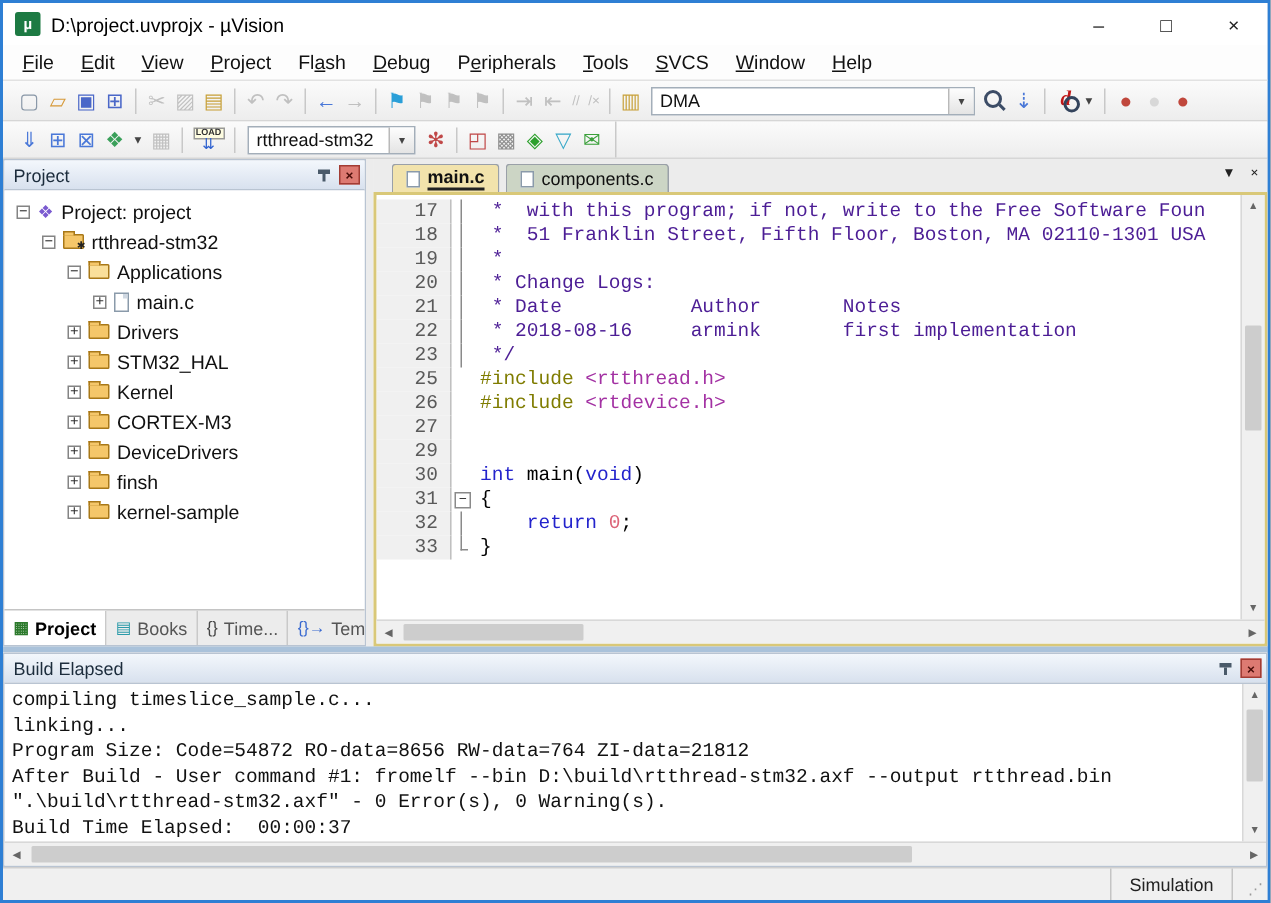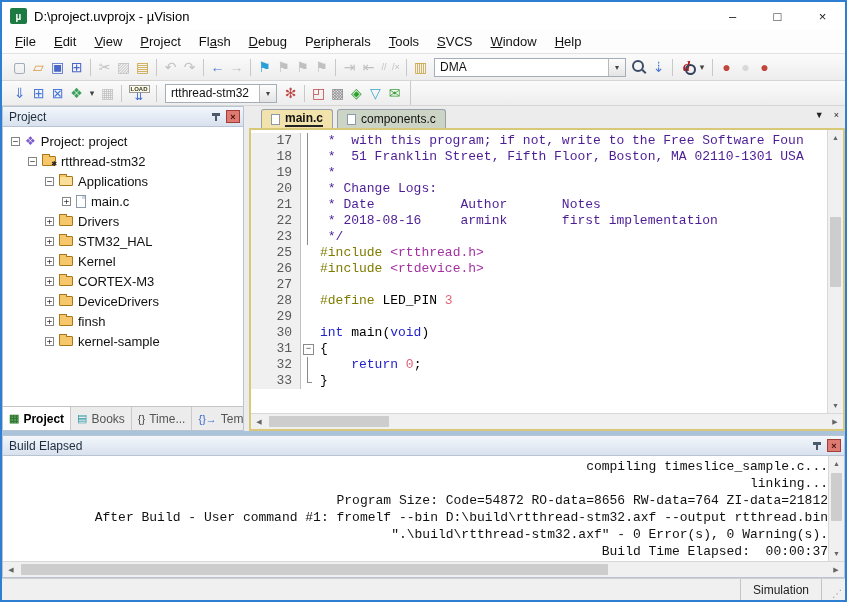--- a/index.html
+++ b/index.html
@@ -106,21 +106,21 @@
   .sthumb { position:absolute; left:2px; right:2px; background:#cdcdcd; border-radius:1px; }
   .hscroll { height:16px; background:#f0f0f0; border-top:1px solid #d8d8d8; display:flex; align-items:center; flex:0 0 auto; }
   .harrow { width:16px; text-align:center; font-size:7px; color:#666; }
   .htrack { flex:1; height:100%; position:relative; }
   .hthumb { position:absolute; top:2px; bottom:2px; background:#cdcdcd; border-radius:1px; }
   
   .hsplit { height:4px; background:#aac2da; flex:0 0 auto; }
   .bout { height:143px; flex:0 0 auto; display:flex; flex-direction:column; border:1px solid #b9c4d2; background:#fff; }
   .bwrap { flex:1; display:flex; min-height:0; }
   .blines { flex:1; overflow:hidden; padding:3px 0 0 5px; font-family:"Liberation Mono","DejaVu Sans Mono",monospace; font-size:13px; }
-  .bl { height:17px; white-space:pre;text-align:right; }
+  .bl { height:17px; white-space:pre; }
   
   .status { height:22px; background:#f0f0f0; border-top:1px solid #cfcfcf; display:flex; align-items:stretch; font-size:12px; flex:0 0 auto; }
   .scell-fill { flex:1; }
   .scell { border-left:1px solid #c4c4c4; display:flex; align-items:center; padding:0 12px; color:#222; }
   .grip { width:24px; border-left:1px solid #c4c4c4; display:flex; align-items:flex-end; justify-content:flex-end; color:#9a9a9a; font-size:10px; padding:0 3px 1px 0; }
 </style>
 </head>
 <body>
 
 <div class="win">
@@ -169,21 +169,21 @@
       <span class="tbico dis">⚑</span>
       <span class="tbico dis">⚑</span>
       <span class="tbico dis">⚑</span>
       <span class="tsep"></span>
       <span class="tbico dis">⇥</span>
       <span class="tbico dis">⇤</span>
       <span class="tbico dis small">//</span>
       <span class="tbico dis small">/×</span>
       <span class="tsep"></span>
       <span class="tbico" style="color: rgb(200, 162, 60);">▥</span>
-      <span class="combo" style="width: 192px;">
+      <span class="combo" style="width: 216px;">
         <span class="cval">DMA</span>
         <span class="cbtn">▾</span>
       </span>
       <span class="tbico mag"></span>
       <span class="tbico" style="color: rgb(74, 120, 216);">⇣</span>
       <span class="tsep"></span>
       <span class="tbico dmag">d</span>
       <span class="tbico small" style="color: rgb(68, 68, 68);">▾</span>
       <span class="tsep"></span>
       <span class="tbico" style="color: rgb(192, 71, 60);">●</span>
@@ -339,21 +339,20 @@
               <div class="cl"><span class="lnum">17</span><span class="fold fline"></span><span class="code"><span class="tk-c"> *  with this program; if not, write to the Free Software Foun</span></span></div>
               <div class="cl"><span class="lnum">18</span><span class="fold fline"></span><span class="code"><span class="tk-c"> *  51 Franklin Street, Fifth Floor, Boston, MA 02110-1301 USA</span></span></div>
               <div class="cl"><span class="lnum">19</span><span class="fold fline"></span><span class="code"><span class="tk-c"> *</span></span></div>
               <div class="cl"><span class="lnum">20</span><span class="fold fline"></span><span class="code"><span class="tk-c"> * Change Logs:</span></span></div>
               <div class="cl"><span class="lnum">21</span><span class="fold fline"></span><span class="code"><span class="tk-c"> * Date           Author       Notes</span></span></div>
               <div class="cl"><span class="lnum">22</span><span class="fold fline"></span><span class="code"><span class="tk-c"> * 2018-08-16     armink       first implementation</span></span></div>
               <div class="cl"><span class="lnum">23</span><span class="fold fline"></span><span class="code"><span class="tk-c"> */</span></span></div>
               <div class="cl"><span class="lnum">25</span><span class="fold "></span><span class="code"><span class="tk-p">#include</span><span class="tk-t"> </span><span class="tk-s">&lt;rtthread.h&gt;</span></span></div>
               <div class="cl"><span class="lnum">26</span><span class="fold "></span><span class="code"><span class="tk-p">#include</span><span class="tk-t"> </span><span class="tk-s">&lt;rtdevice.h&gt;</span></span></div>
               <div class="cl"><span class="lnum">27</span><span class="fold "></span><span class="code"></span></div>
-              <div class="cl"><span class="lnum">28</span><span class="fold "></span><span class="code"><span class="tk-p">#define</span><span class="tk-t"> LED_PIN </span><span class="tk-n">3</span></span></div>
               <div class="cl"><span class="lnum">29</span><span class="fold "></span><span class="code"></span></div>
               <div class="cl"><span class="lnum">30</span><span class="fold "></span><span class="code"><span class="tk-k">int</span><span class="tk-t"> main(</span><span class="tk-k">void</span><span class="tk-t">)</span></span></div>
               <div class="cl"><span class="lnum">31</span><span class="fold fminus"></span><span class="code"><span class="tk-t">{</span></span></div>
               <div class="cl"><span class="lnum">32</span><span class="fold fline"></span><span class="code"><span class="tk-t">    </span><span class="tk-k">return</span><span class="tk-t"> </span><span class="tk-n">0</span><span class="tk-t">;</span></span></div>
               <div class="cl"><span class="lnum">33</span><span class="fold fend"></span><span class="code"><span class="tk-t">}</span></span></div>
             </div>
           <div class="vscroll">
             <span class="sarrow">▲</span>
             <span class="strack">
                 <span class="sthumb" style="top:72px;height:70px;"></span>

